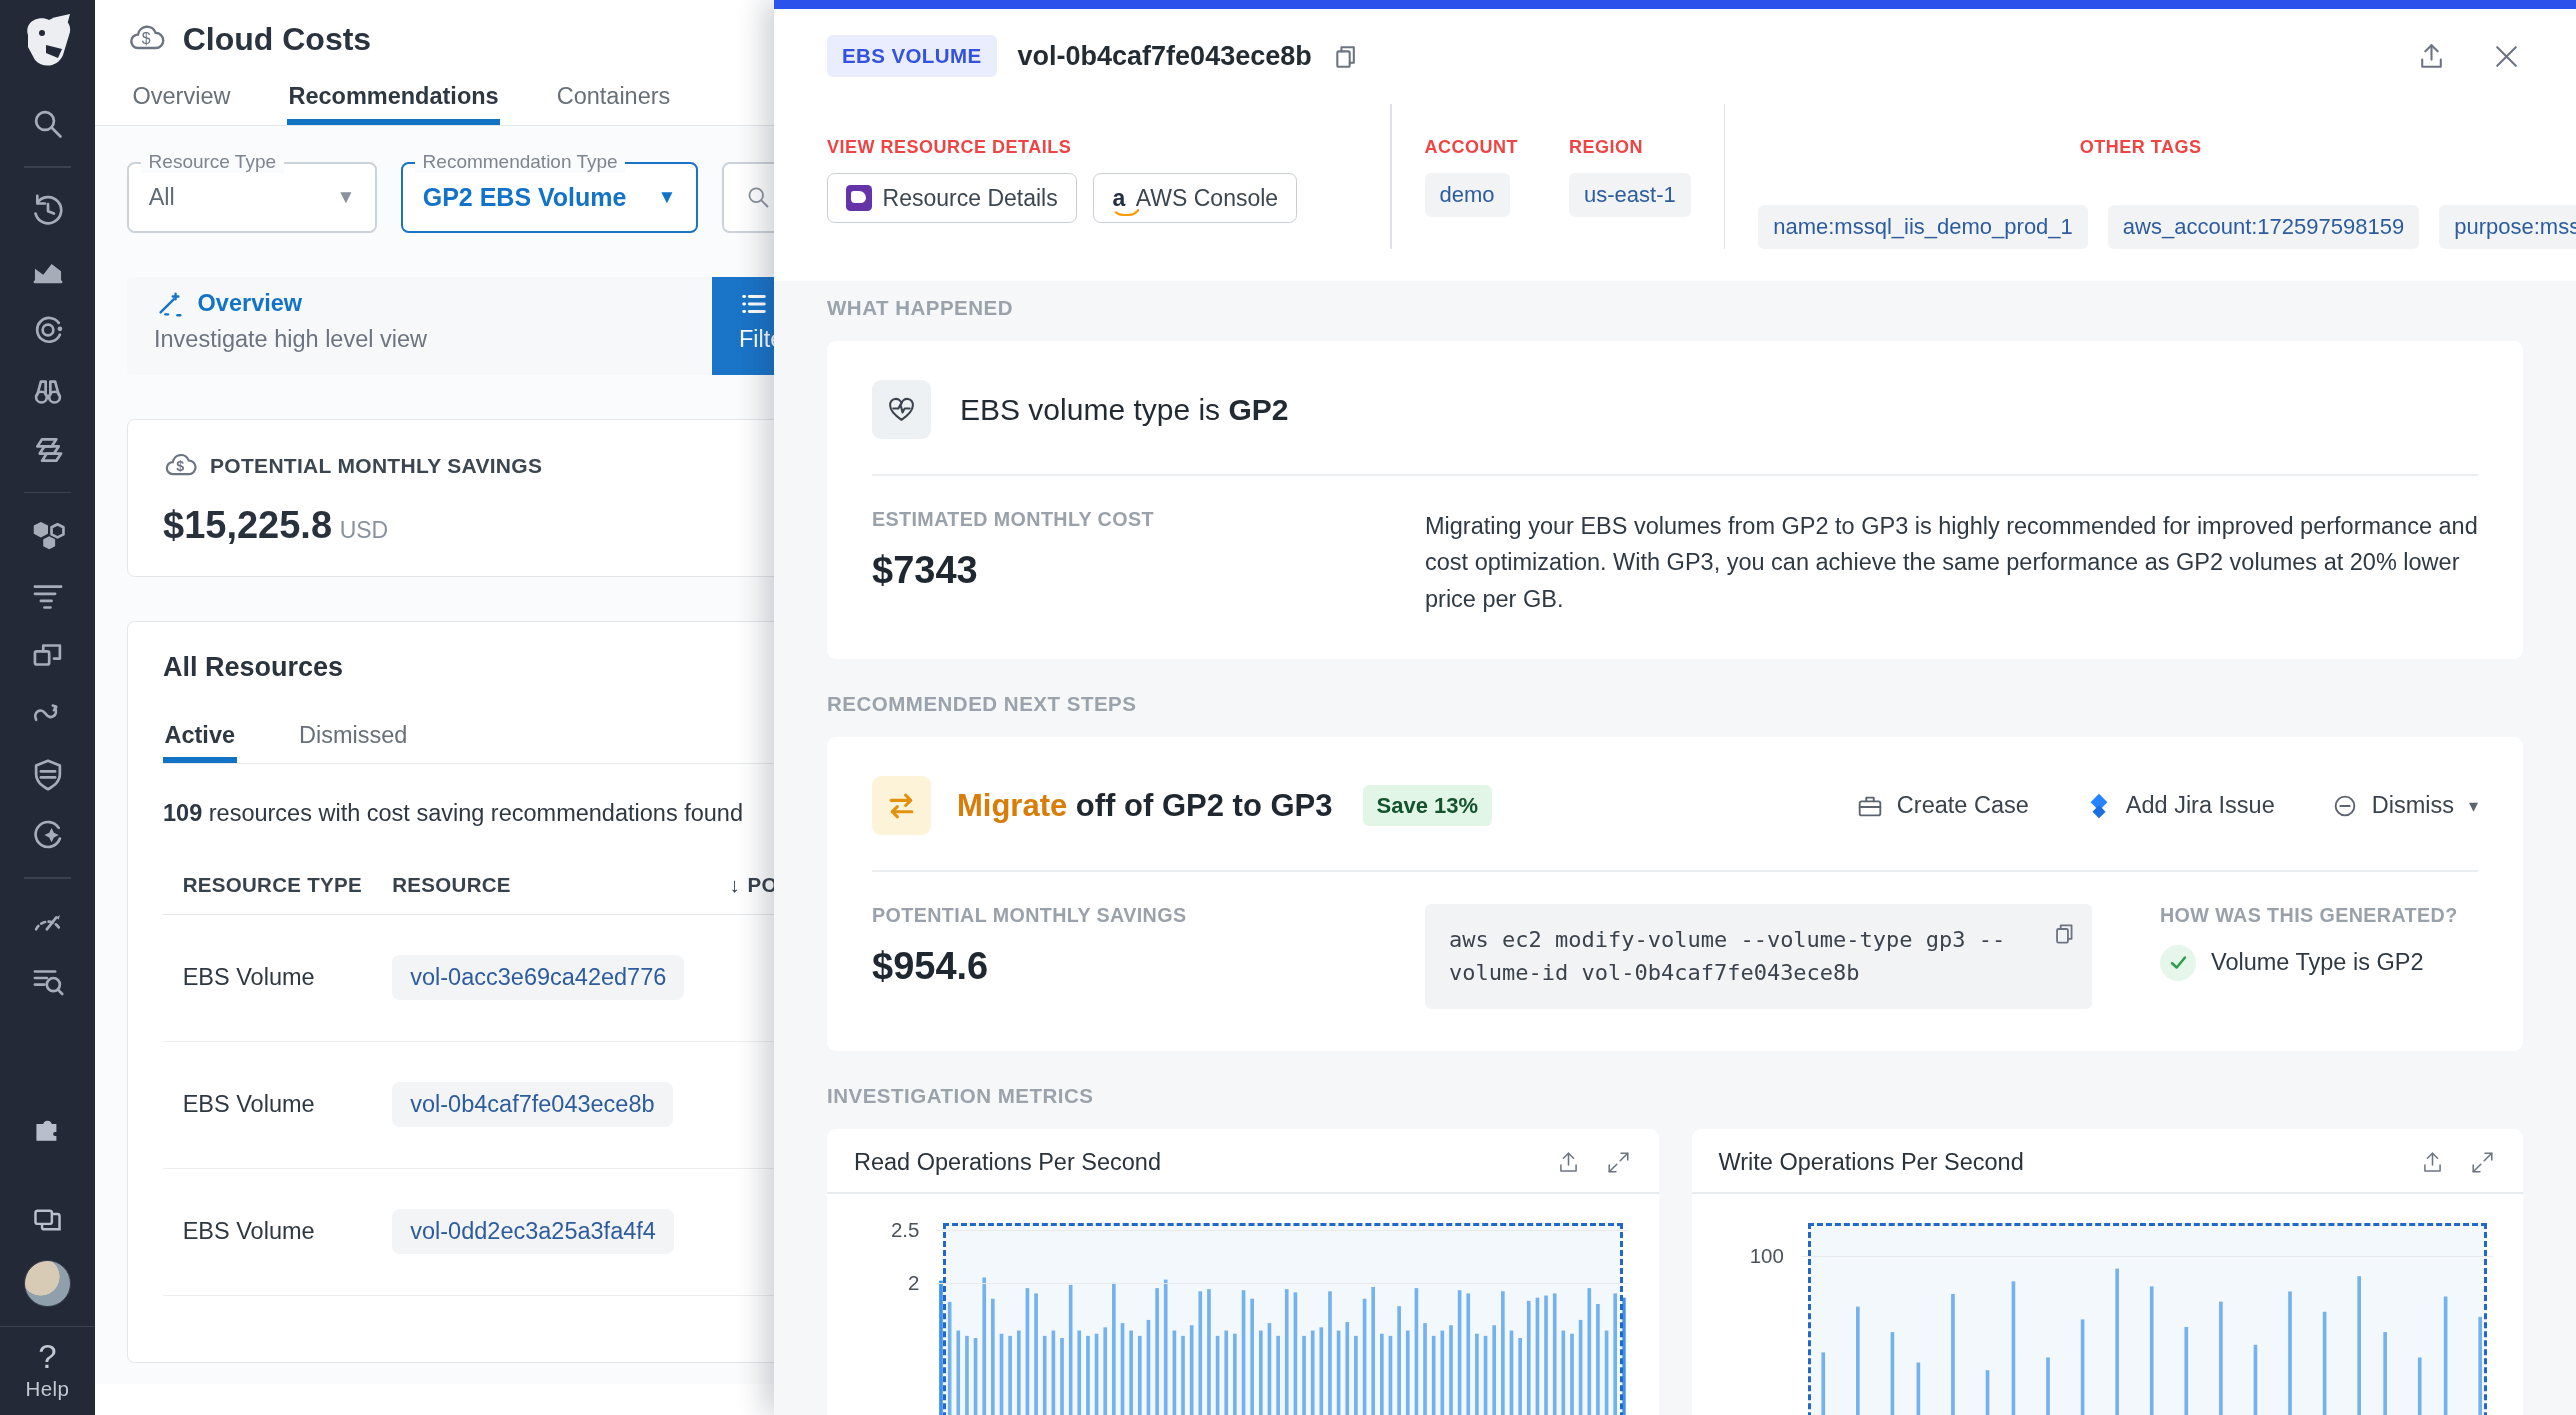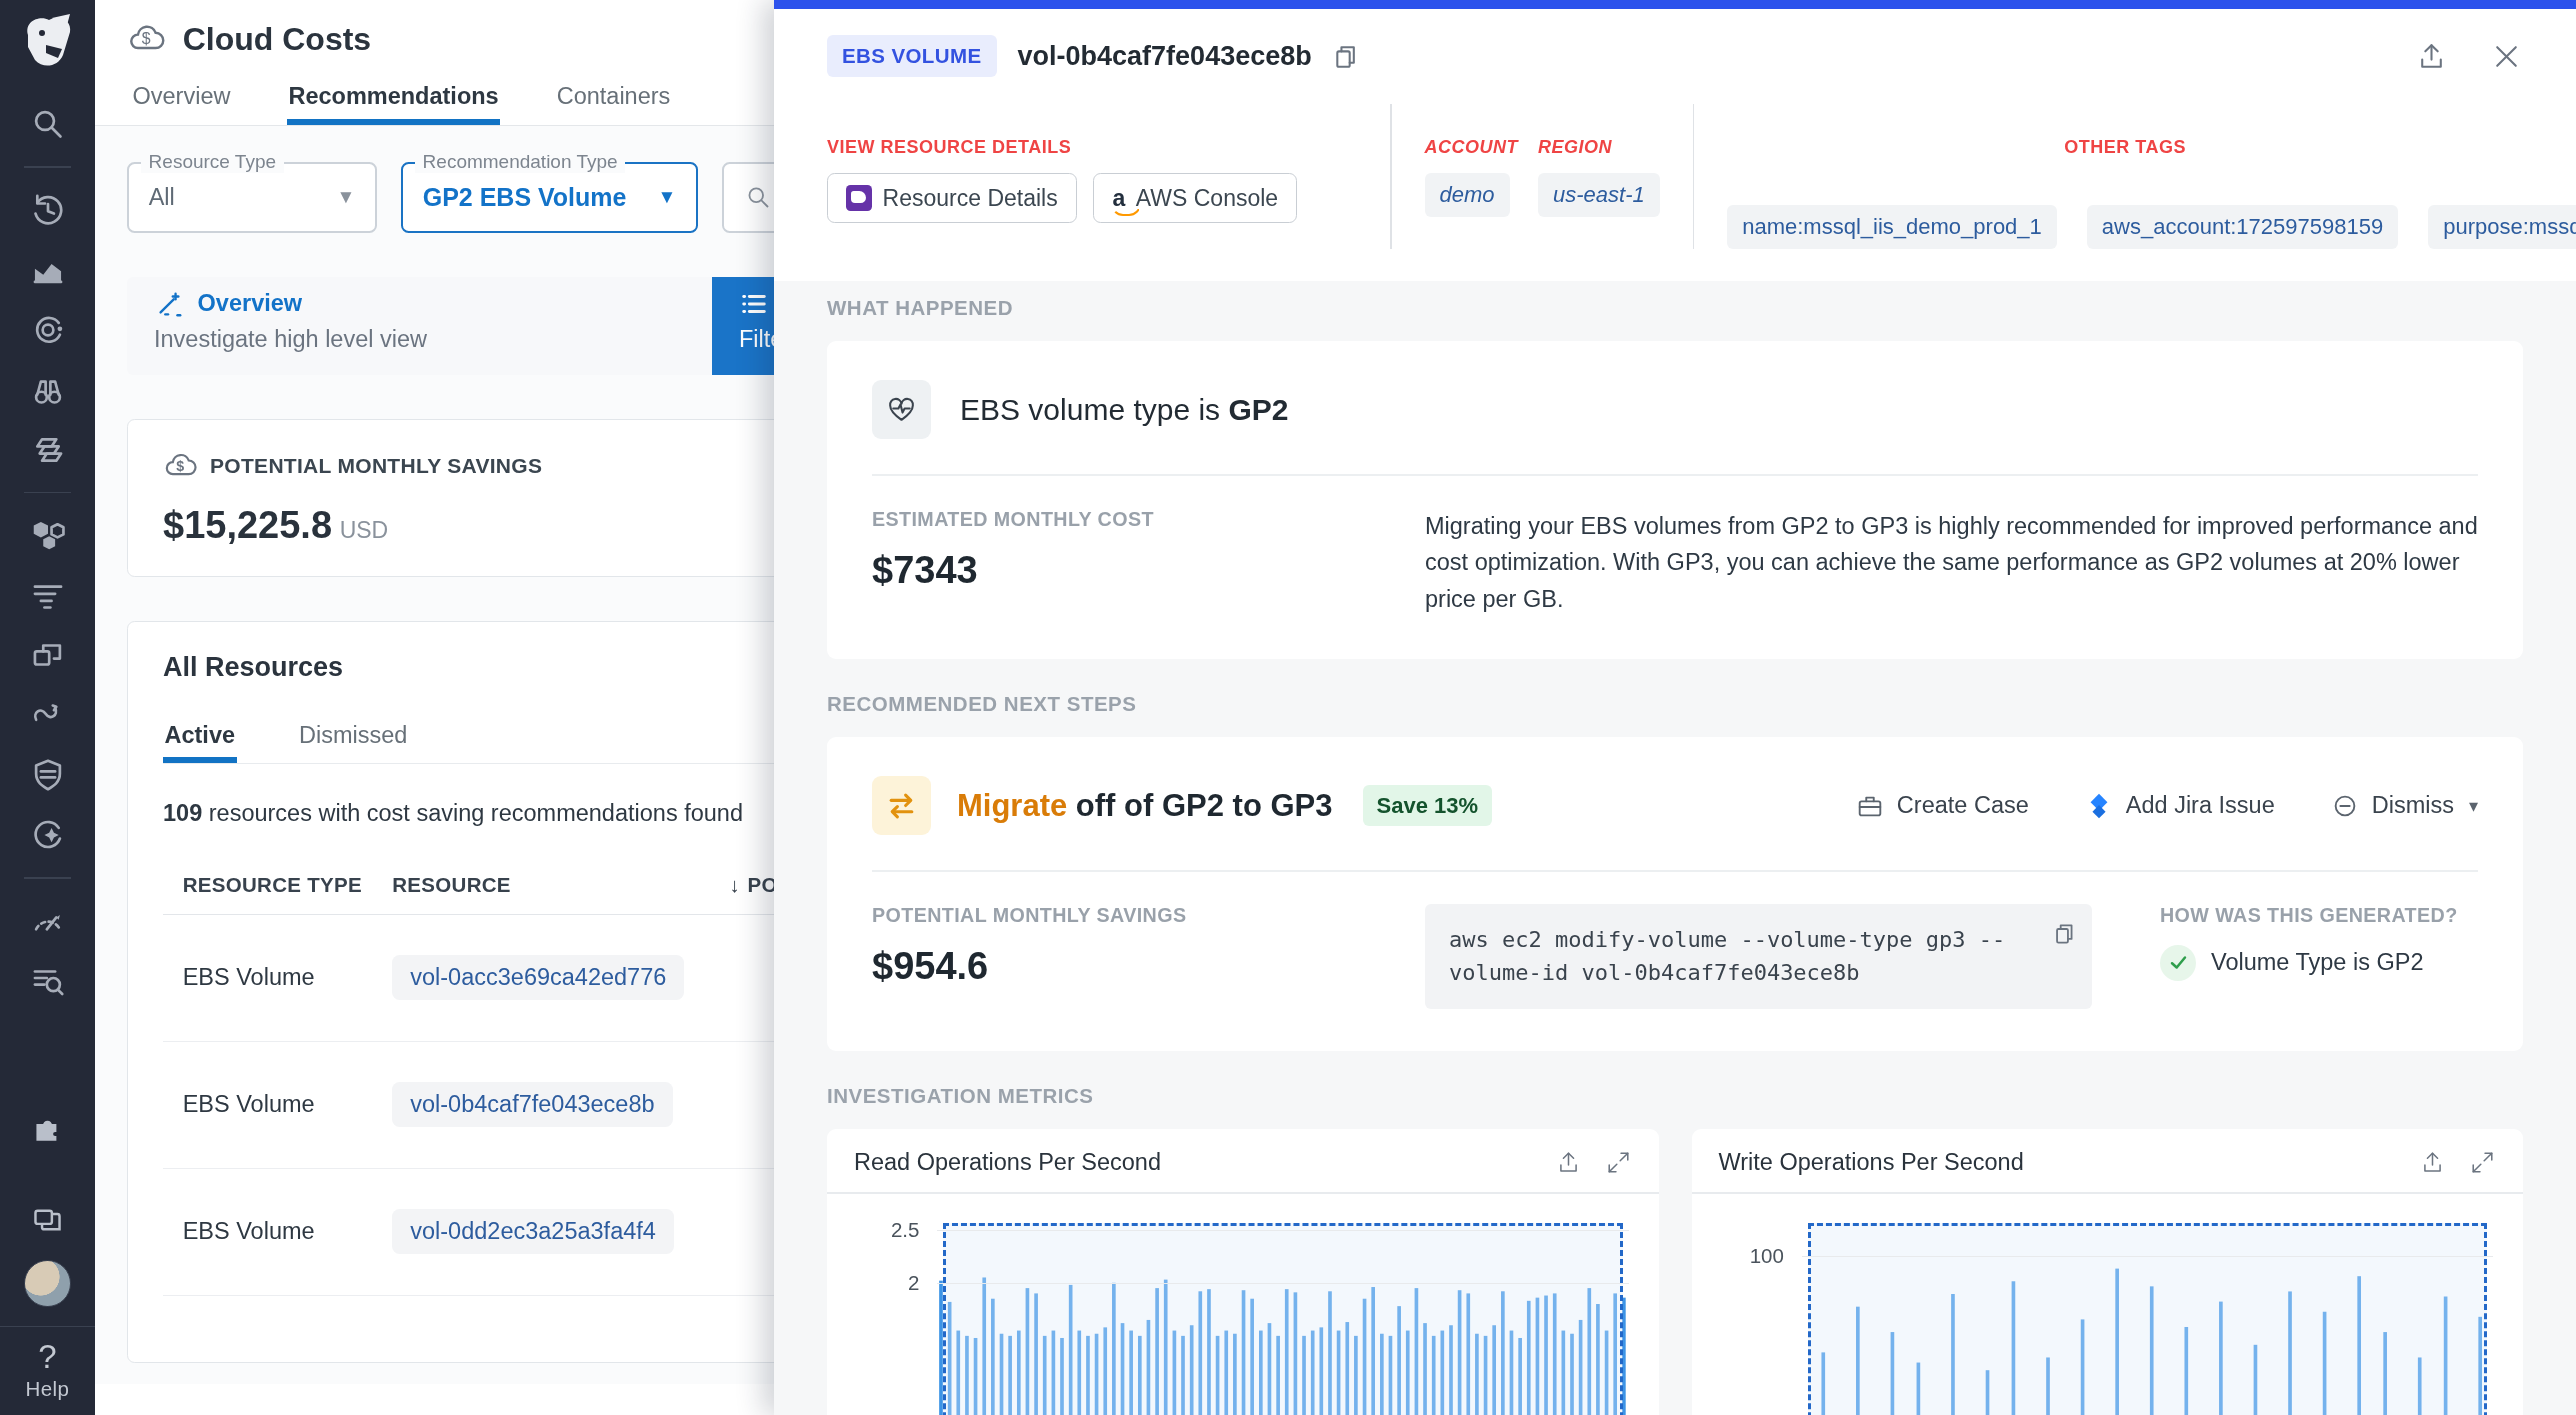--- a/index.html
+++ b/index.html
@@ -91,24 +91,24 @@
   .p-meta{display:flex;align-items:flex-start;padding:7.6px 53px 32px;gap:0;}
   .meta-label{font-size:18px;font-weight:700;color:#ef4444;letter-spacing:0.5px;margin-bottom:15px;white-space:nowrap;margin-top:33px;}
   .meta-g1{width:530px;}
   .btn-row{display:flex;gap:16.7px;text-align:right;}
   .btn{display:flex;align-items:center;gap:10.6px;background:#fff;border:1.5px solid #c9ced4;border-radius:7.6px;height:50px;padding:0 18px;font-size:23px;color:#3b4650;cursor:pointer;white-space:nowrap;}
   .dd-mini{width:26px;height:26px;background:#6532a8;border-radius:4.5px;position:relative;}
   .dd-mini:after{content:"";position:absolute;left:5.3px;top:6px;width:15px;height:12px;background:#fff;border-radius:3px 7.6px 6px 4.5px;}
   .aws-mini{font-size:23px;font-weight:700;color:#232f3e;position:relative;line-height:1;}
   .aws-mini:after{content:"";position:absolute;left:-1.5px;bottom:-6px;width:26px;height:7.6px;border:2.3px solid transparent;border-bottom-color:#f90;border-radius:0 0 15px 15px;}
   .vdiv{width:1.5px;background:#dfe2e6;align-self:stretch;margin:0 33px;}
-  .kv{display:flex;gap:20px;font-style:italic;}
+  .kv{display:flex;gap:51px;}
   .pill{display:inline-block;background:#f1f3f5;border-radius:6px;padding:9px 15px;font-size:22px;color:#2d5c9e;white-space:nowrap;cursor:pointer;}
   .meta-g3{flex:1;min-width:0;text-align:center;}
-  .tags-row{display:flex;gap:30px;margin-top:47px;}
+  .tags-row{display:flex;gap:20px;margin-top:47px;}
 
   .p-body{background:#f6f7f8;flex:1;padding:4.5px 53px 0;overflow:hidden;}
   .sec-label{font-size:20.5px;font-weight:700;color:#9aa2ab;letter-spacing:0.5px;margin:33px 0 21px;}
   .wcard{background:#fff;border-radius:9px;padding:39px 45px 42px;}
   .wh-title-row{display:flex;align-items:center;gap:29px;}
   .iconbox{width:59px;height:59px;border-radius:9px;background:#eef1f3;display:flex;align-items:center;justify-content:center;flex:0 0 auto;}
   .iconbox.orange{background:#fdf3d9;}
   .wh-title{font-size:30px;color:#222b33;}
   .wh-title b{font-weight:700;}
   .hdiv{height:1.5px;background:#eceff1;margin:35px 0 32px;}

